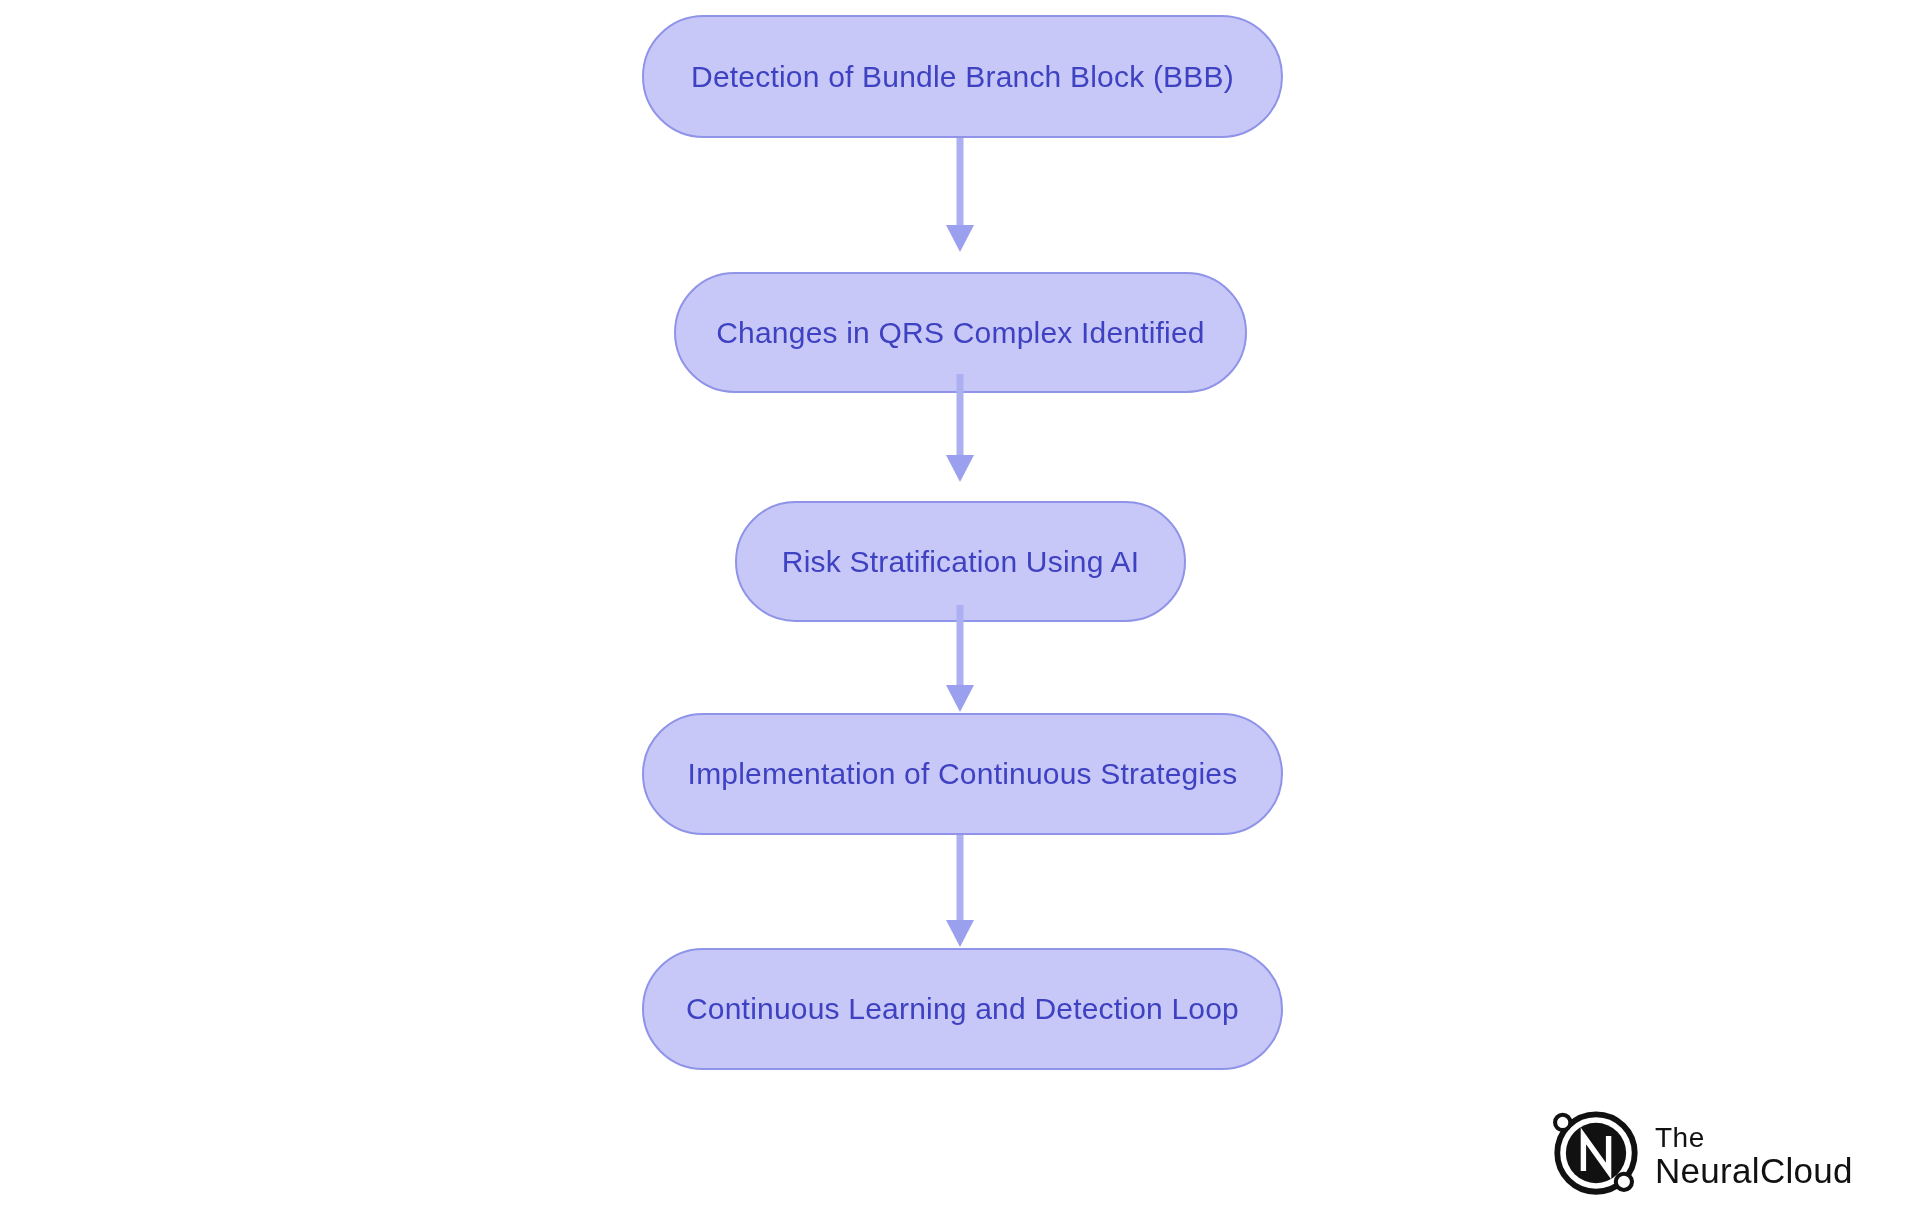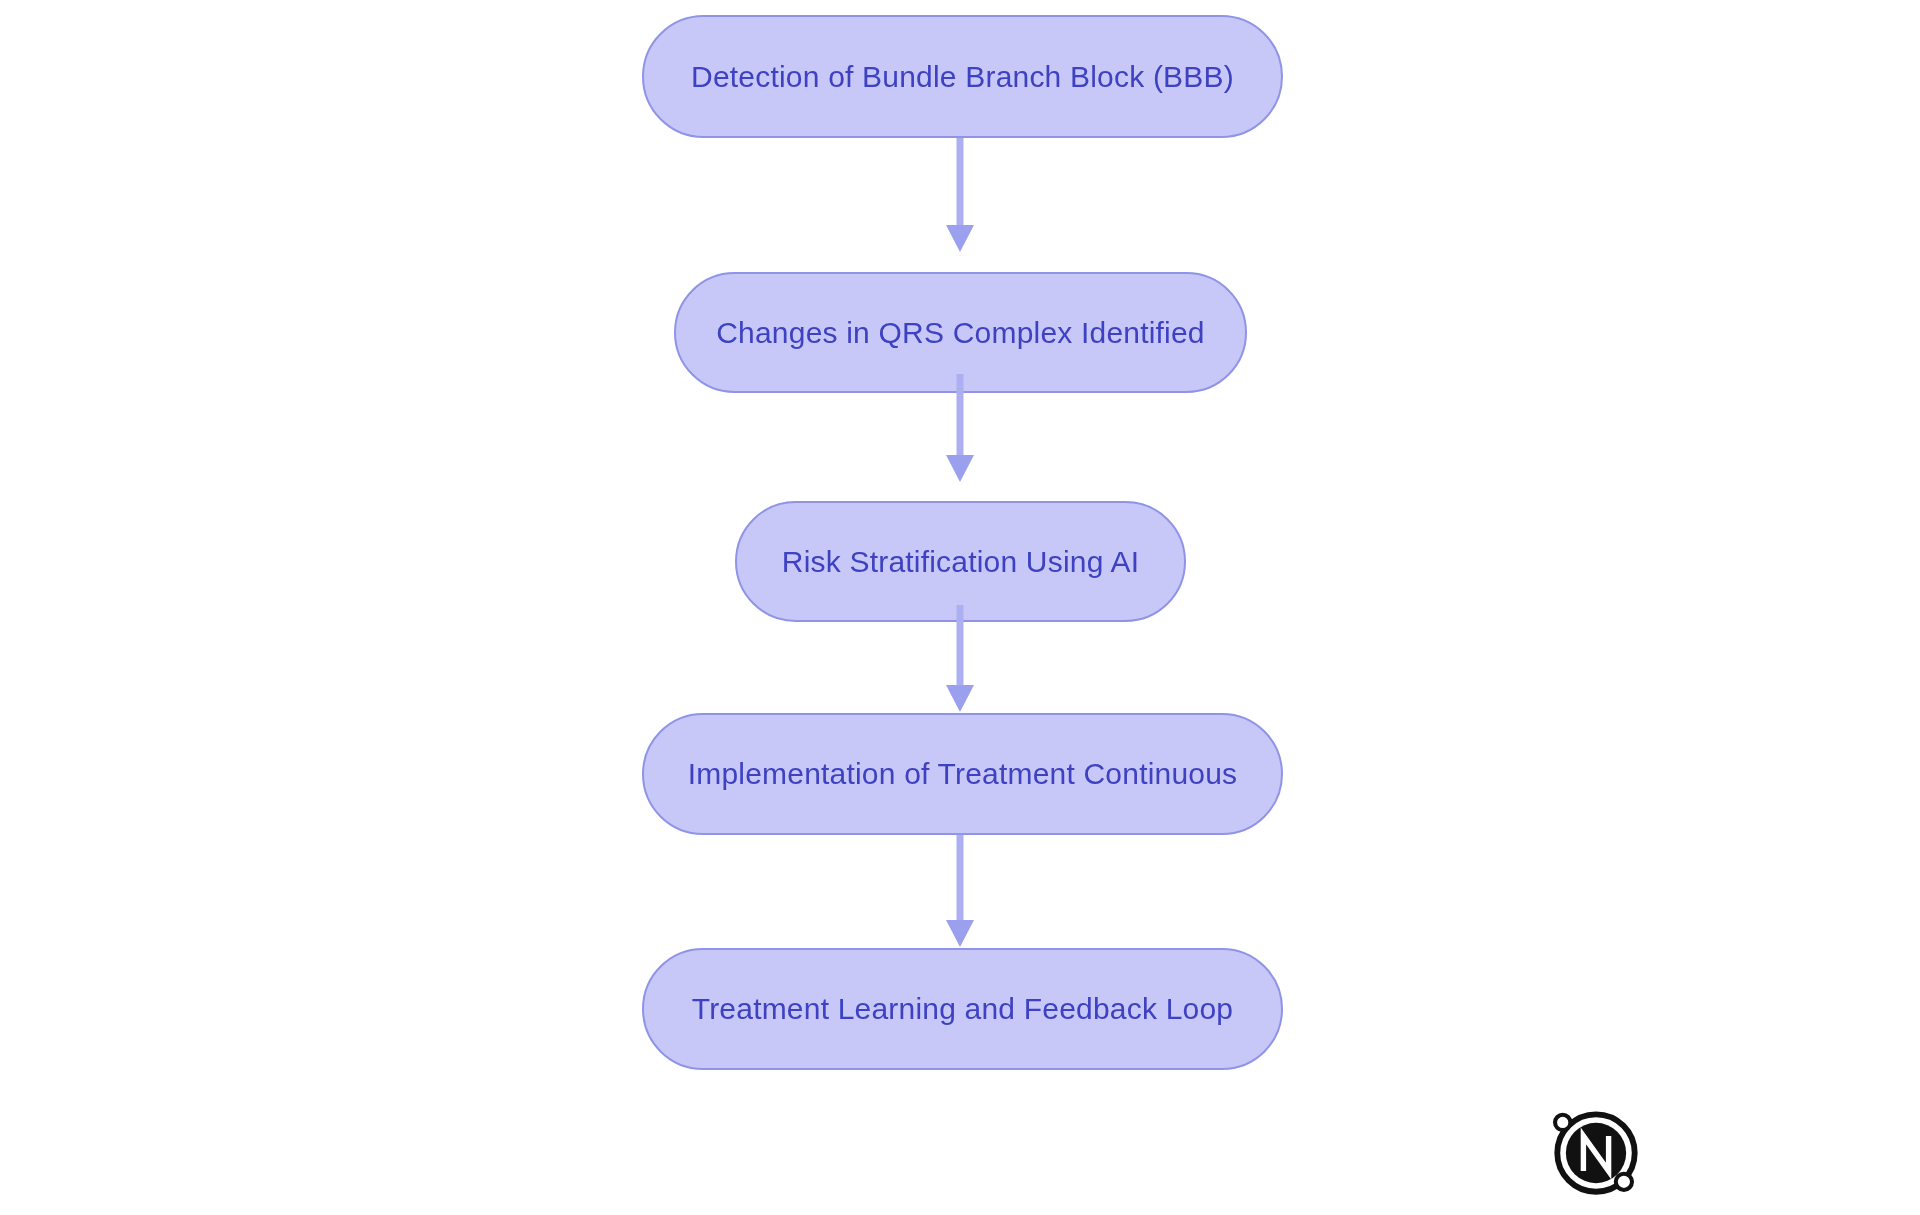--- a/index.html
+++ b/index.html
@@ -87,35 +87,39 @@
   <div class="node pos-n3">
     <span class="label">Risk Stratification Using AI</span>
   </div>
 
   <div class="arrow pos-a3">
     <div class="arrow-line"></div>
     <div class="arrow-head"></div>
   </div>
 
   <div class="node pos-n4">
-    <span class="label">Implementation of Treatment Continuous</span>
+    <span class="label">Implementation of Continuous Strategies</span>
   </div>
 
   <div class="arrow pos-a4">
     <div class="arrow-line"></div>
     <div class="arrow-head"></div>
   </div>
 
   <div class="node pos-n5">
-    <span class="label">Treatment Learning and Feedback Loop</span>
+    <span class="label">Continuous Learning and Detection Loop</span>
   </div>
 
   <div class="brand">
     <svg class="brand-icon" viewBox="0 0 100 100" aria-hidden="true">
       <circle cx="50" cy="50" r="43" fill="none" stroke="#111111" stroke-width="6.5"></circle>
       <circle cx="50" cy="50" r="33.5" fill="#111111"></circle>
       <path d="M36 70 L36 31 L64 70 L64 31" fill="none" stroke="#ffffff" stroke-width="6"></path>
       <circle cx="13" cy="16" r="8.5" fill="#ffffff" stroke="#111111" stroke-width="4.5"></circle>
       <circle cx="81" cy="82" r="9" fill="#ffffff" stroke="#111111" stroke-width="4.5"></circle>
     </svg>
+    <div class="brand-text">
+      <span class="brand-line1">The</span>
+      <span class="brand-line2">NeuralCloud</span>
+    </div>
   </div>
 
 </div>
 
 </body></html>

